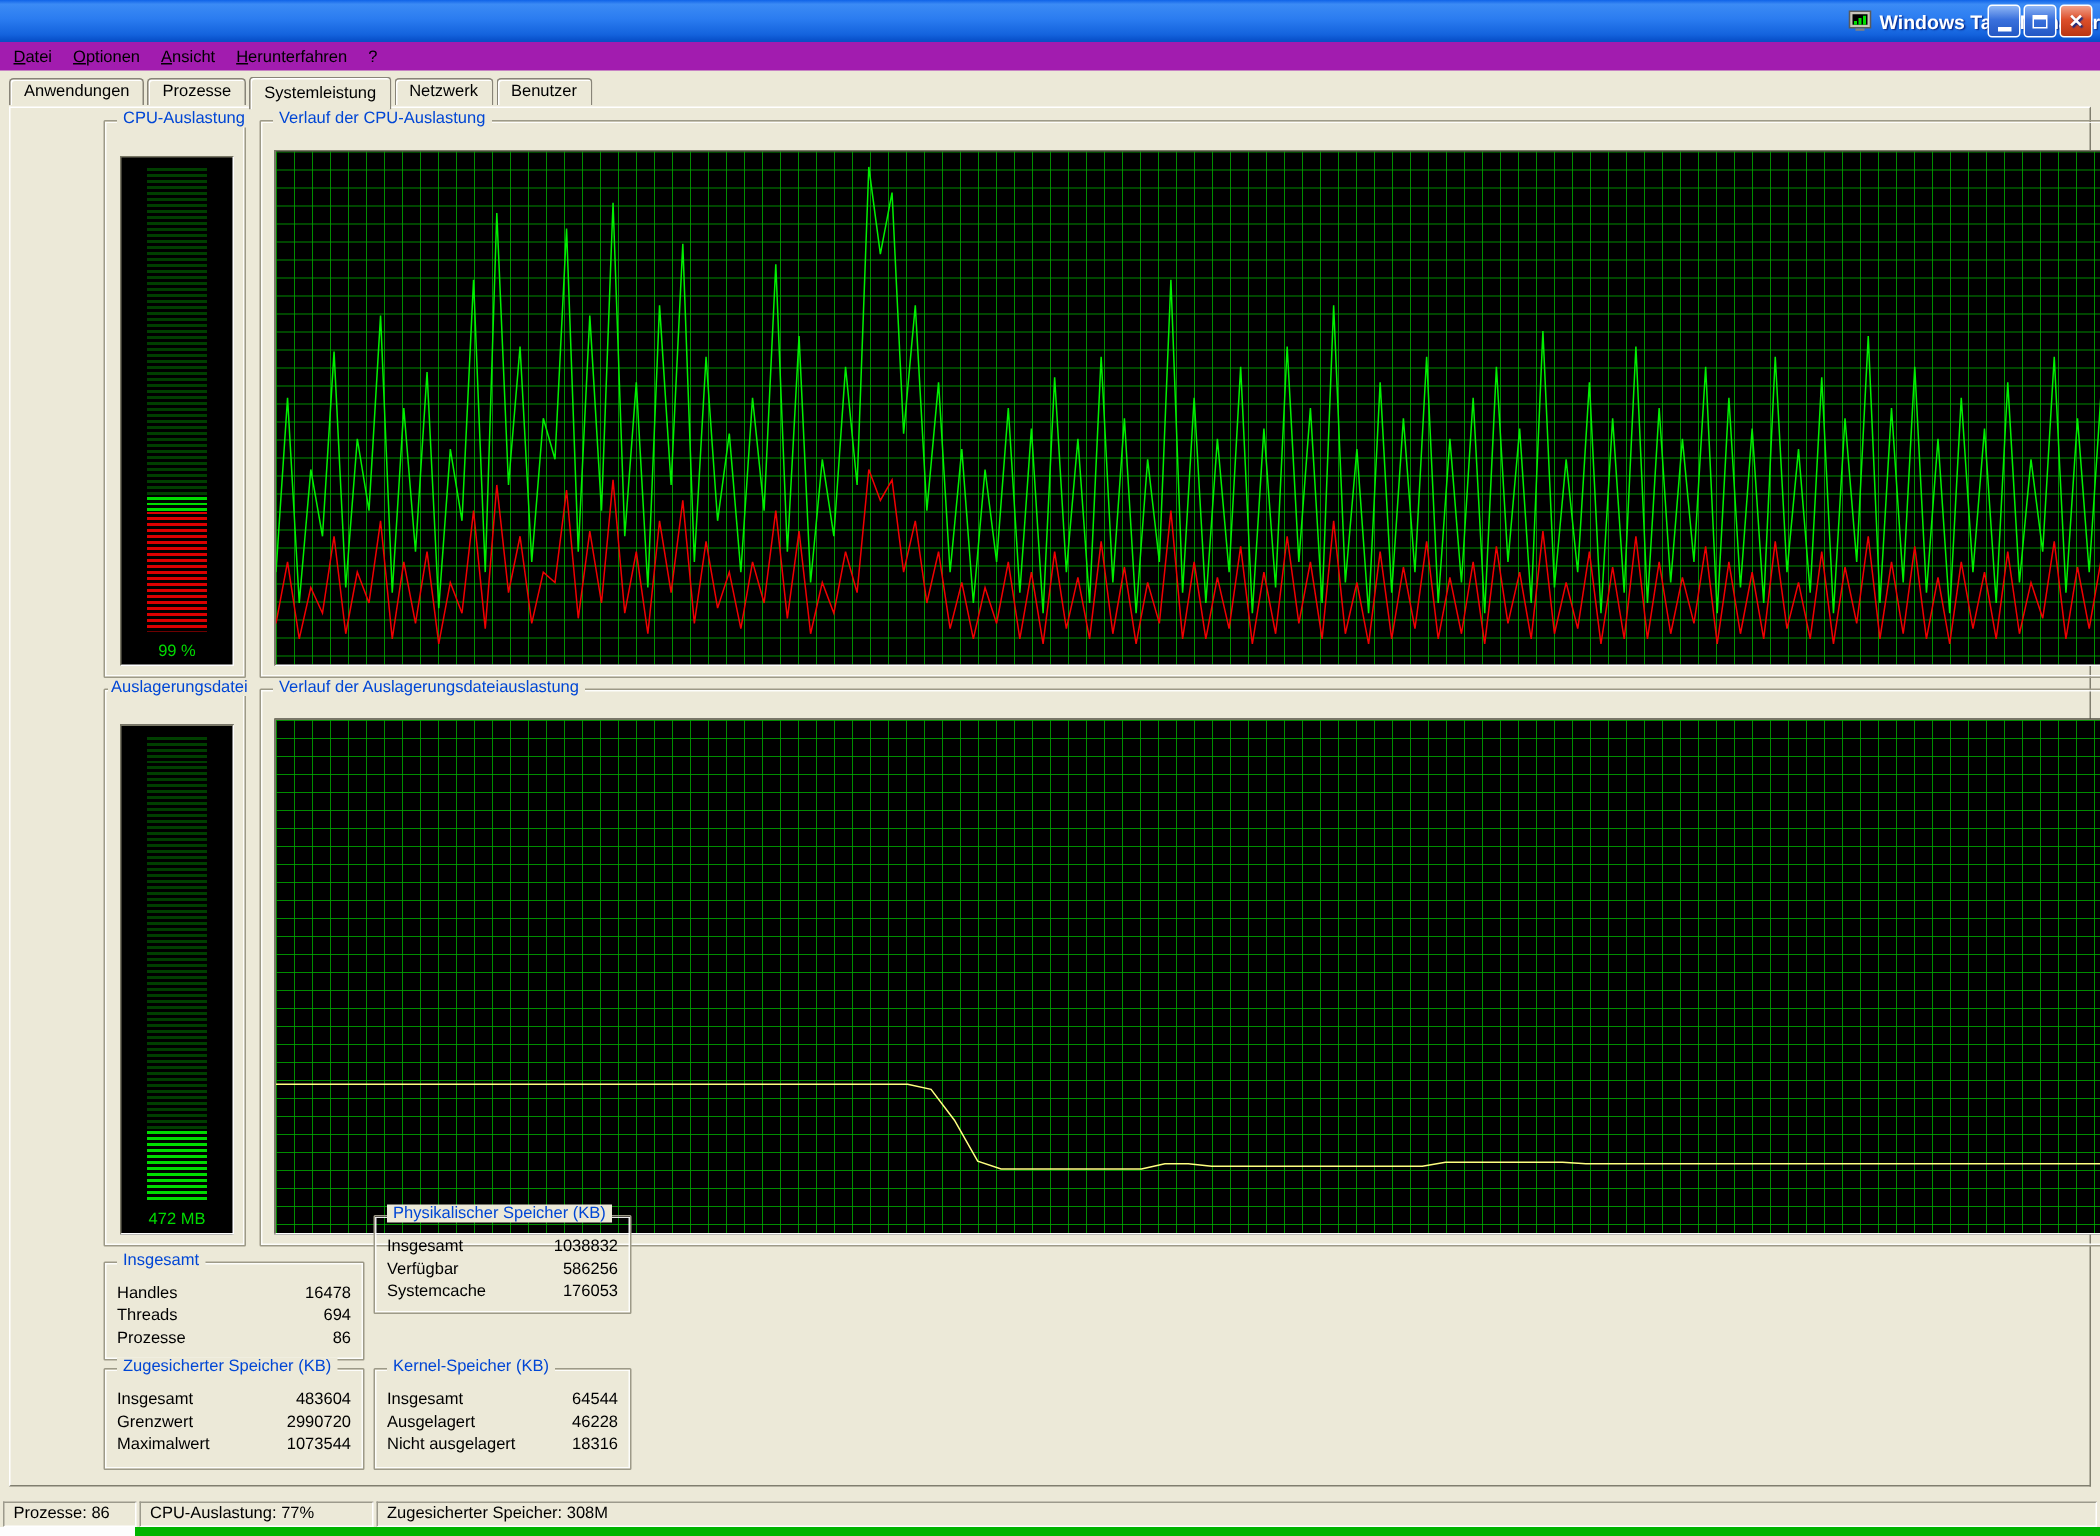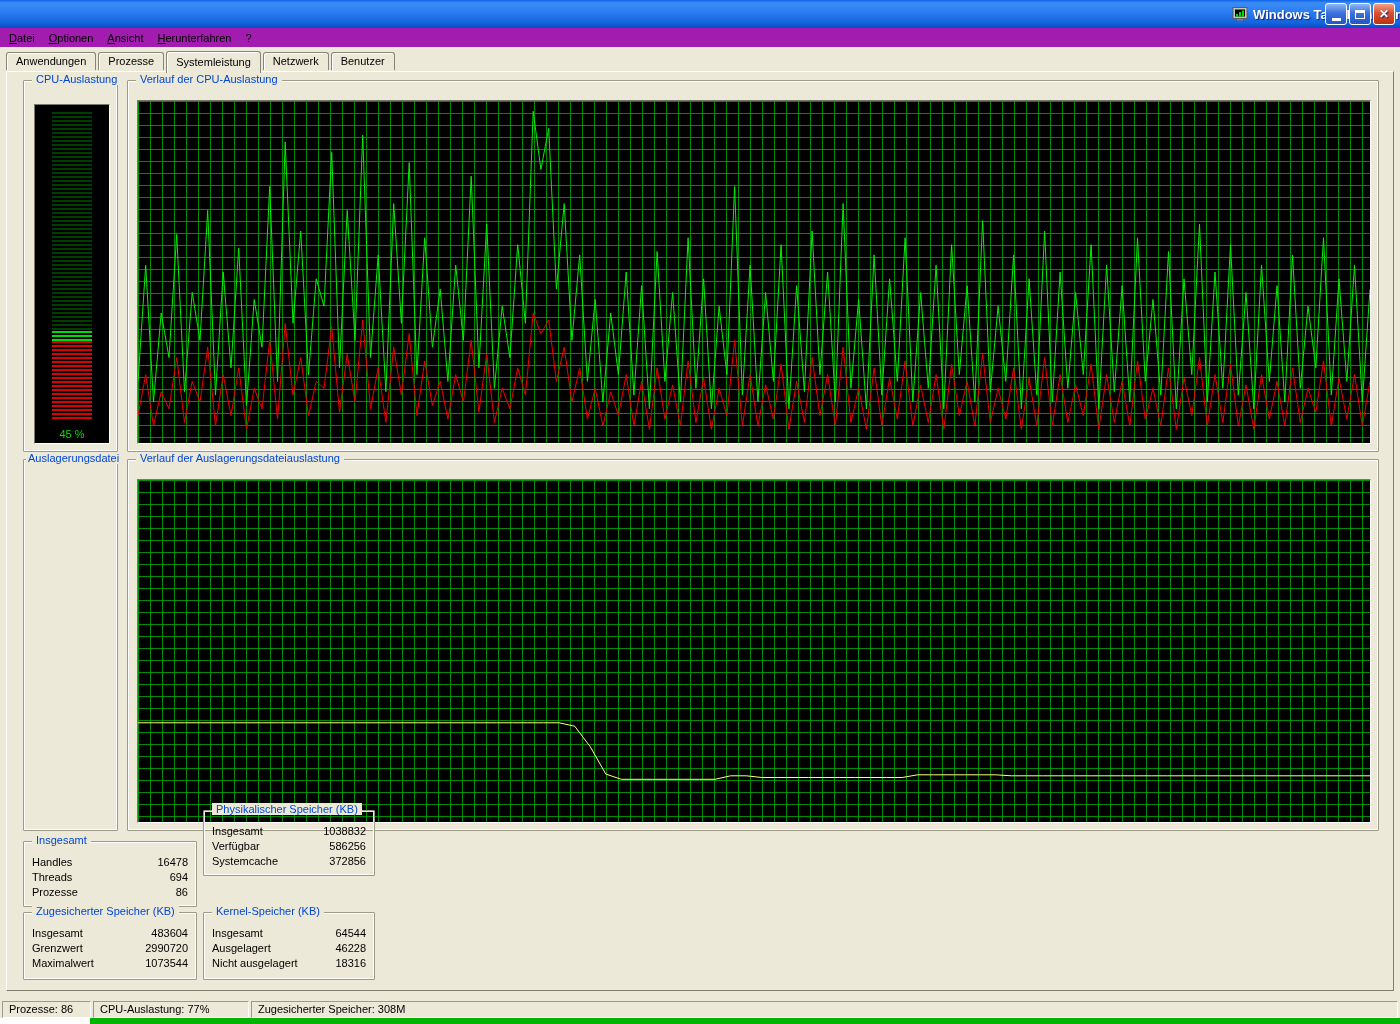--- a/index.html
+++ b/index.html
@@ -43,20 +43,21 @@
   
   .pane{
     position:absolute;left:6px;top:71px;width:1388px;height:920px;background:#ece9d8;
     border:1px solid;border-color:#fff #807e6f #807e6f #fff;z-index:1;
   }
   
   .group{
     position:absolute;
     border:1px solid #9d9a88;border-radius:1px;
     box-shadow:inset 1px 1px 0 rgba(255,255,255,.9), inset -1px -1px 0 rgba(255,255,255,.9);
+    margin-left:46px;
   }
   .group-caption{
     position:absolute;top:-8px;left:8px;background:#ece9d8;padding:0 4px;
     color:#0046d5;white-space:nowrap;
   }
   
   .black-panel{
     position:absolute;background:#000;
     border:1px solid;border-color:#7a7866 #fff #fff #7a7866;
   }
@@ -140,36 +141,43 @@
 <div class="pane">
 
   <div class="group" style="left:16px;top:8px;width:95px;height:372px">
     <span class="group-caption">CPU-Auslastung</span>
     <div class="black-panel" style="left:10px;top:23px;width:76px;height:340px">
       <div class="gauge-col" id="cpu-gauge-col">
           <div class="gauge-band" style="height: 71%; background-image: repeating-linear-gradient(rgb(0, 63, 0) 0px, rgb(0, 63, 0) 2px, rgb(0, 0, 0) 2px, rgb(0, 0, 0) 4px);"></div>
           <div class="gauge-band" style="height: 3%; background-image: repeating-linear-gradient(rgb(0, 220, 0) 0px, rgb(0, 220, 0) 2px, rgb(0, 0, 0) 2px, rgb(0, 0, 0) 4px);"></div>
           <div class="gauge-band" style="height: 26%; background-image: repeating-linear-gradient(rgb(220, 0, 0) 0px, rgb(220, 0, 0) 2px, rgb(0, 0, 0) 2px, rgb(0, 0, 0) 4px);"></div>
         </div>
-      <div class="gauge-label">45 %</div>
+      <div class="gauge-label">99 %</div>
     </div>
   </div>
 
   <div class="group" style="left:120px;top:8px;width:1252px;height:372px">
     <span class="group-caption">Verlauf der CPU-Auslastung</span>
     <div class="black-panel graph-panel" id="cpu-chart" style="left:9px;top:19px;width:1234px;height:344px">
         <svg width="1232" height="342">
           <polyline points="0.0,280.4 7.7,164.2 15.5,301.0 23.2,212.0 31.0,256.5 38.7,133.4 46.5,290.7 54.2,191.5 62.0,239.4 69.7,109.4 77.5,294.1 85.2,171.0 93.0,266.8 100.7,147.1 108.5,304.4 116.2,198.4 124.0,246.2 131.7,85.5 139.5,280.4 147.2,41.0 155.0,222.3 162.7,130.0 170.5,273.6 178.2,177.8 186.0,205.2 193.7,51.3 201.5,266.8 209.2,109.4 217.0,239.4 224.7,34.2 232.5,256.5 240.2,153.9 247.9,290.7 255.7,102.6 263.4,222.3 271.2,61.6 278.9,273.6 286.7,136.8 294.4,246.2 302.2,188.1 309.9,280.4 317.7,164.2 325.4,239.4 333.2,75.2 340.9,266.8 348.7,123.1 356.4,287.3 364.2,205.2 371.9,256.5 379.7,143.6 387.4,222.3 395.2,10.3 402.9,68.4 410.7,27.4 418.4,188.1 426.2,102.6 433.9,239.4 441.7,153.9 449.4,280.4 457.2,198.4 464.9,301.0 472.7,212.0 480.4,273.6 488.2,171.0 495.9,294.1 503.6,184.7 511.4,307.8 519.1,150.5 526.9,280.4 534.6,191.5 542.4,301.0 550.1,136.8 557.9,287.3 565.6,177.8 573.4,307.8 581.1,205.2 588.9,273.6 596.6,85.5 604.4,294.1 612.1,164.2 619.9,301.0 627.6,191.5 635.4,280.4 643.1,143.6 650.9,307.8 658.6,184.7 666.4,290.7 674.1,130.0 681.9,273.6 689.6,171.0 697.4,301.0 705.1,102.6 712.9,287.3 720.6,198.4 728.4,307.8 736.1,153.9 743.8,294.1 751.6,177.8 759.3,280.4 767.1,136.8 774.8,301.0 782.6,191.5 790.3,287.3 798.1,164.2 805.8,307.8 813.6,143.6 821.3,273.6 829.1,184.7 836.8,301.0 844.6,119.7 852.3,290.7 860.1,205.2 867.8,280.4 875.6,153.9 883.3,307.8 891.1,177.8 898.8,294.1 906.6,130.0 914.3,301.0 922.1,171.0 929.8,287.3 937.6,191.5 945.3,273.6 953.1,143.6 960.8,307.8 968.6,164.2 976.3,290.7 984.1,184.7 991.8,301.0 999.5,136.8 1007.3,280.4 1015.0,198.4 1022.8,294.1 1030.5,150.5 1038.3,307.8 1046.0,177.8 1053.8,273.6 1061.5,123.1 1069.3,301.0 1077.0,171.0 1084.8,287.3 1092.5,143.6 1100.3,294.1 1108.0,191.5 1115.8,307.8 1123.5,164.2 1131.3,280.4 1139.0,184.7 1146.8,301.0 1154.5,153.9 1162.3,287.3 1170.0,205.2 1177.8,266.8 1185.5,136.8 1193.3,294.1 1201.0,177.8 1208.8,280.4 1216.5,164.2 1224.3,301.0 1232.0,188.1" fill="none" stroke="#00f000" stroke-width="1"></polyline>
           <polyline points="0.0,314.6 7.7,273.6 15.5,324.9 23.2,290.7 31.0,307.8 38.7,256.5 46.5,321.5 54.2,280.4 62.0,301.0 69.7,246.2 77.5,324.9 85.2,273.6 93.0,314.6 100.7,266.8 108.5,328.3 116.2,287.3 124.0,307.8 131.7,239.4 139.5,318.1 147.2,222.3 155.0,294.1 162.7,256.5 170.5,314.6 178.2,280.4 186.0,287.3 193.7,225.7 201.5,311.2 209.2,253.1 217.0,301.0 224.7,218.9 232.5,307.8 240.2,266.8 247.9,321.5 255.7,246.2 263.4,294.1 271.2,232.6 278.9,314.6 286.7,259.9 294.4,304.4 302.2,280.4 309.9,318.1 317.7,273.6 325.4,301.0 333.2,239.4 340.9,311.2 348.7,253.1 356.4,321.5 364.2,287.3 371.9,307.8 379.7,266.8 387.4,294.1 395.2,212.0 402.9,232.6 410.7,218.9 418.4,280.4 426.2,246.2 433.9,301.0 441.7,266.8 449.4,318.1 457.2,287.3 464.9,324.9 472.7,290.7 480.4,314.6 488.2,273.6 495.9,324.9 503.6,280.4 511.4,328.3 519.1,266.8 526.9,318.1 534.6,283.9 542.4,324.9 550.1,259.9 557.9,321.5 565.6,277.0 573.4,328.3 581.1,287.3 588.9,314.6 596.6,239.4 604.4,324.9 612.1,273.6 619.9,324.9 627.6,283.9 635.4,318.1 643.1,263.3 650.9,328.3 658.6,280.4 666.4,321.5 674.1,256.5 681.9,314.6 689.6,273.6 697.4,324.9 705.1,246.2 712.9,321.5 720.6,287.3 728.4,328.3 736.1,266.8 743.8,324.9 751.6,277.0 759.3,318.1 767.1,259.9 774.8,324.9 782.6,283.9 790.3,321.5 798.1,273.6 805.8,328.3 813.6,263.3 821.3,314.6 829.1,280.4 836.8,324.9 844.6,253.1 852.3,321.5 860.1,287.3 867.8,318.1 875.6,266.8 883.3,328.3 891.1,277.0 898.8,324.9 906.6,256.5 914.3,324.9 922.1,273.6 929.8,321.5 937.6,283.9 945.3,314.6 953.1,263.3 960.8,328.3 968.6,273.6 976.3,321.5 984.1,280.4 991.8,324.9 999.5,259.9 1007.3,318.1 1015.0,287.3 1022.8,324.9 1030.5,266.8 1038.3,328.3 1046.0,277.0 1053.8,314.6 1061.5,256.5 1069.3,324.9 1077.0,273.6 1084.8,321.5 1092.5,263.3 1100.3,324.9 1108.0,283.9 1115.8,328.3 1123.5,273.6 1131.3,318.1 1139.0,280.4 1146.8,324.9 1154.5,266.8 1162.3,321.5 1170.0,287.3 1177.8,311.2 1185.5,259.9 1193.3,324.9 1201.0,277.0 1208.8,318.1 1216.5,273.6 1224.3,324.9 1232.0,280.4" fill="none" stroke="#f00000" stroke-width="1"></polyline>
         </svg>
       </div>
   </div>
 
   <div class="group" style="left:16px;top:387px;width:95px;height:372px">
     <span class="group-caption" style="left:2px;padding:0 2px">Auslagerungsdatei</span>
+    <div class="black-panel" style="left:10px;top:23px;width:76px;height:340px">
+      <div class="gauge-col" id="pagefile-gauge-col">
+          <div class="gauge-band" style="height: 85%; background-image: repeating-linear-gradient(rgb(0, 63, 0) 0px, rgb(0, 63, 0) 2px, rgb(0, 0, 0) 2px, rgb(0, 0, 0) 4px);"></div>
+          <div class="gauge-band" style="height: 15%; background-image: repeating-linear-gradient(rgb(0, 220, 0) 0px, rgb(0, 220, 0) 2px, rgb(0, 0, 0) 2px, rgb(0, 0, 0) 4px);"></div>
+        </div>
+      <div class="gauge-label">472 MB</div>
+    </div>
   </div>
 
   <div class="group" style="left:120px;top:387px;width:1252px;height:372px">
     <span class="group-caption">Verlauf der Auslagerungsdateiauslastung</span>
     <div class="black-panel graph-panel" id="pagefile-chart" style="left:9px;top:19px;width:1234px;height:344px">
         <svg width="1232" height="342">
           <polyline points="0.0,242.8 15.6,242.8 31.2,242.8 46.8,242.8 62.4,242.8 78.0,242.8 93.6,242.8 109.2,242.8 124.8,242.8 140.4,242.8 155.9,242.8 171.5,242.8 187.1,242.8 202.7,242.8 218.3,242.8 233.9,242.8 249.5,242.8 265.1,242.8 280.7,242.8 296.3,242.8 311.9,242.8 327.5,242.8 343.1,242.8 358.7,242.8 374.3,242.8 389.9,242.8 405.5,242.8 421.1,242.8 436.7,246.2 452.3,266.8 467.8,294.1 483.4,299.3 499.0,299.3 514.6,299.3 530.2,299.3 545.8,299.3 561.4,299.3 577.0,299.3 592.6,295.8 608.2,295.8 623.8,297.5 639.4,297.5 655.0,297.5 670.6,297.5 686.2,297.5 701.8,297.5 717.4,297.5 733.0,297.5 748.6,297.5 764.2,297.5 779.7,294.8 795.3,294.8 810.9,294.8 826.5,294.8 842.1,294.8 857.7,294.8 873.3,295.8 888.9,295.8 904.5,295.8 920.1,295.8 935.7,295.8 951.3,295.8 966.9,295.8 982.5,295.8 998.1,295.8 1013.7,295.8 1029.3,295.8 1044.9,295.8 1060.5,295.8 1076.1,295.8 1091.6,295.8 1107.2,295.8 1122.8,295.8 1138.4,295.8 1154.0,295.8 1169.6,295.8 1185.2,295.8 1200.8,295.8 1216.4,295.8 1232.0,295.8" fill="none" stroke="#ffff80" stroke-width="1"></polyline>
         </svg>
       </div>
   </div>
@@ -198,21 +206,21 @@
       <div class="stat-row">
           <span>Insgesamt</span>
           <span>1038832</span>
         </div>
       <div class="stat-row">
           <span>Verfügbar</span>
           <span>586256</span>
         </div>
       <div class="stat-row">
           <span>Systemcache</span>
-          <span>372856</span>
+          <span>176053</span>
         </div>
     </div>
   </div>
 
   <div class="group" style="left:16px;top:840px;width:174px;height:68px">
     <span class="group-caption">Zugesicherter Speicher (KB)</span>
     <div class="stat-rows">
       <div class="stat-row">
           <span>Insgesamt</span>
           <span>483604</span>

